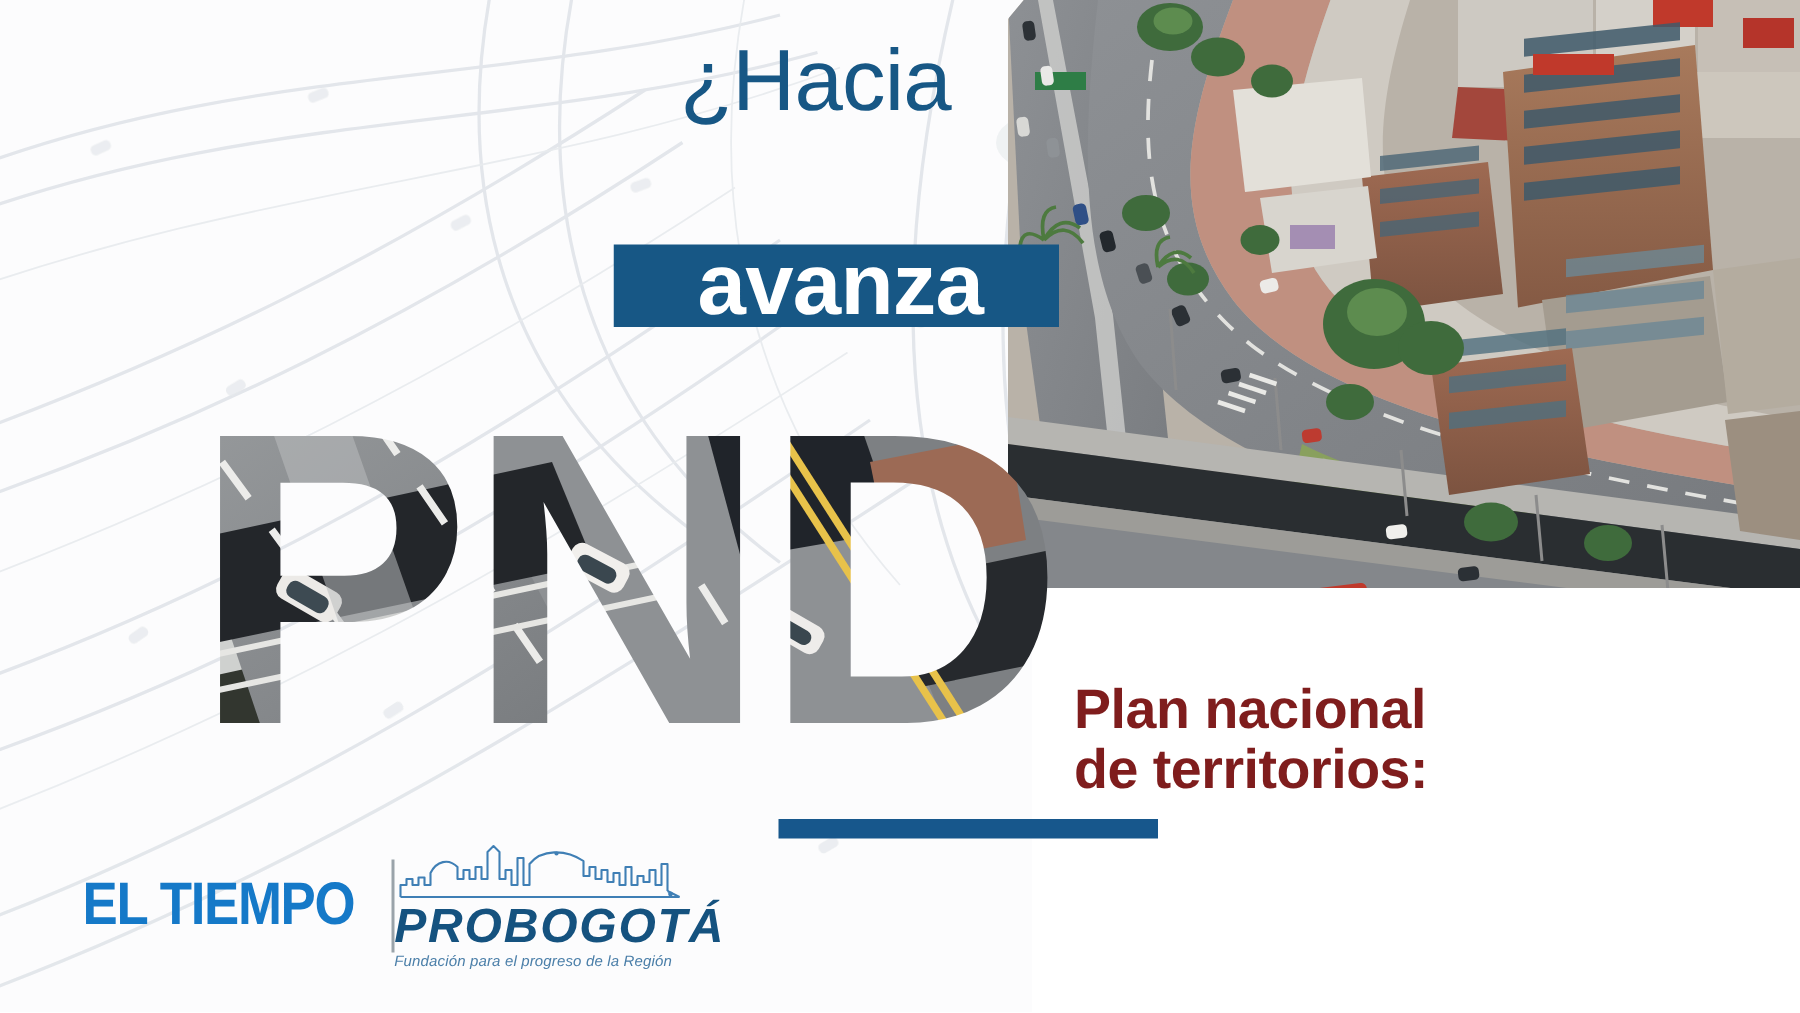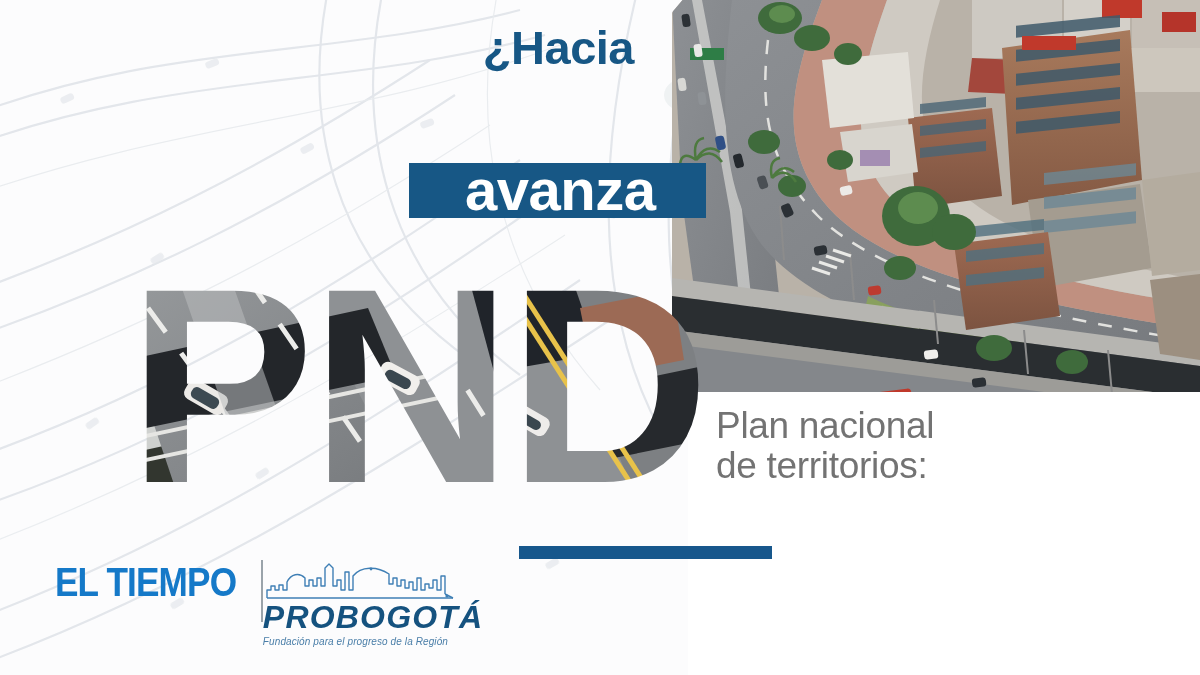--- a/index.html
+++ b/index.html
@@ -61,23 +61,23 @@
   .pnd svg { display: block; }
 
   
   .headline {
     position: absolute;
     right: 566px;
     top: 24px;
     width: 560px;
     text-align: right;
     color: #175785;
-    font-size: 47px;
+    font-size: 58px;
     line-height: 1.02;
-    font-weight: 700;
+    font-weight: 400;
     letter-spacing: -0.5px;
   }
   .headline .ln { display: block; white-space: nowrap; }
 
   
   .hl-extend {
     position: absolute;
     left: 409px;
     top: 163px;
     width: 297px;
@@ -98,25 +98,26 @@
   }
 
   
   .subtitle {
     position: absolute;
     left: 716px;
     top: 406px;
     width: 470px;
   }
   .sub-big {
-    color: #737373;
+    color: #7f1d1d;
     font-size: 37px;
     line-height: 1.07;
-    font-weight: 400;
+    font-weight: 700;
     letter-spacing: -0.3px;
+    margin-top: 47px;
   }
   .sub-big .ln { display: block; white-space: nowrap; }
 
   .sub-small {
     margin-top: 9px;
     color: #17628f;
     font-size: 27px;
     line-height: 1.2;
     font-weight: 400;
     text-align: right;
@@ -134,20 +135,21 @@
     height: 13px;
     background: #17578c;
   }
 
   
   .logos {
     position: absolute;
     left: 55px;
     top: 560px;
     display: flex;
+    align-items: center;
   }
   .eltiempo {
     color: #1579c8;
     font-size: 40px;
     font-weight: 700;
     letter-spacing: -1px;
     transform: scaleX(0.88);
     transform-origin: left center;
     white-space: nowrap;
   }

